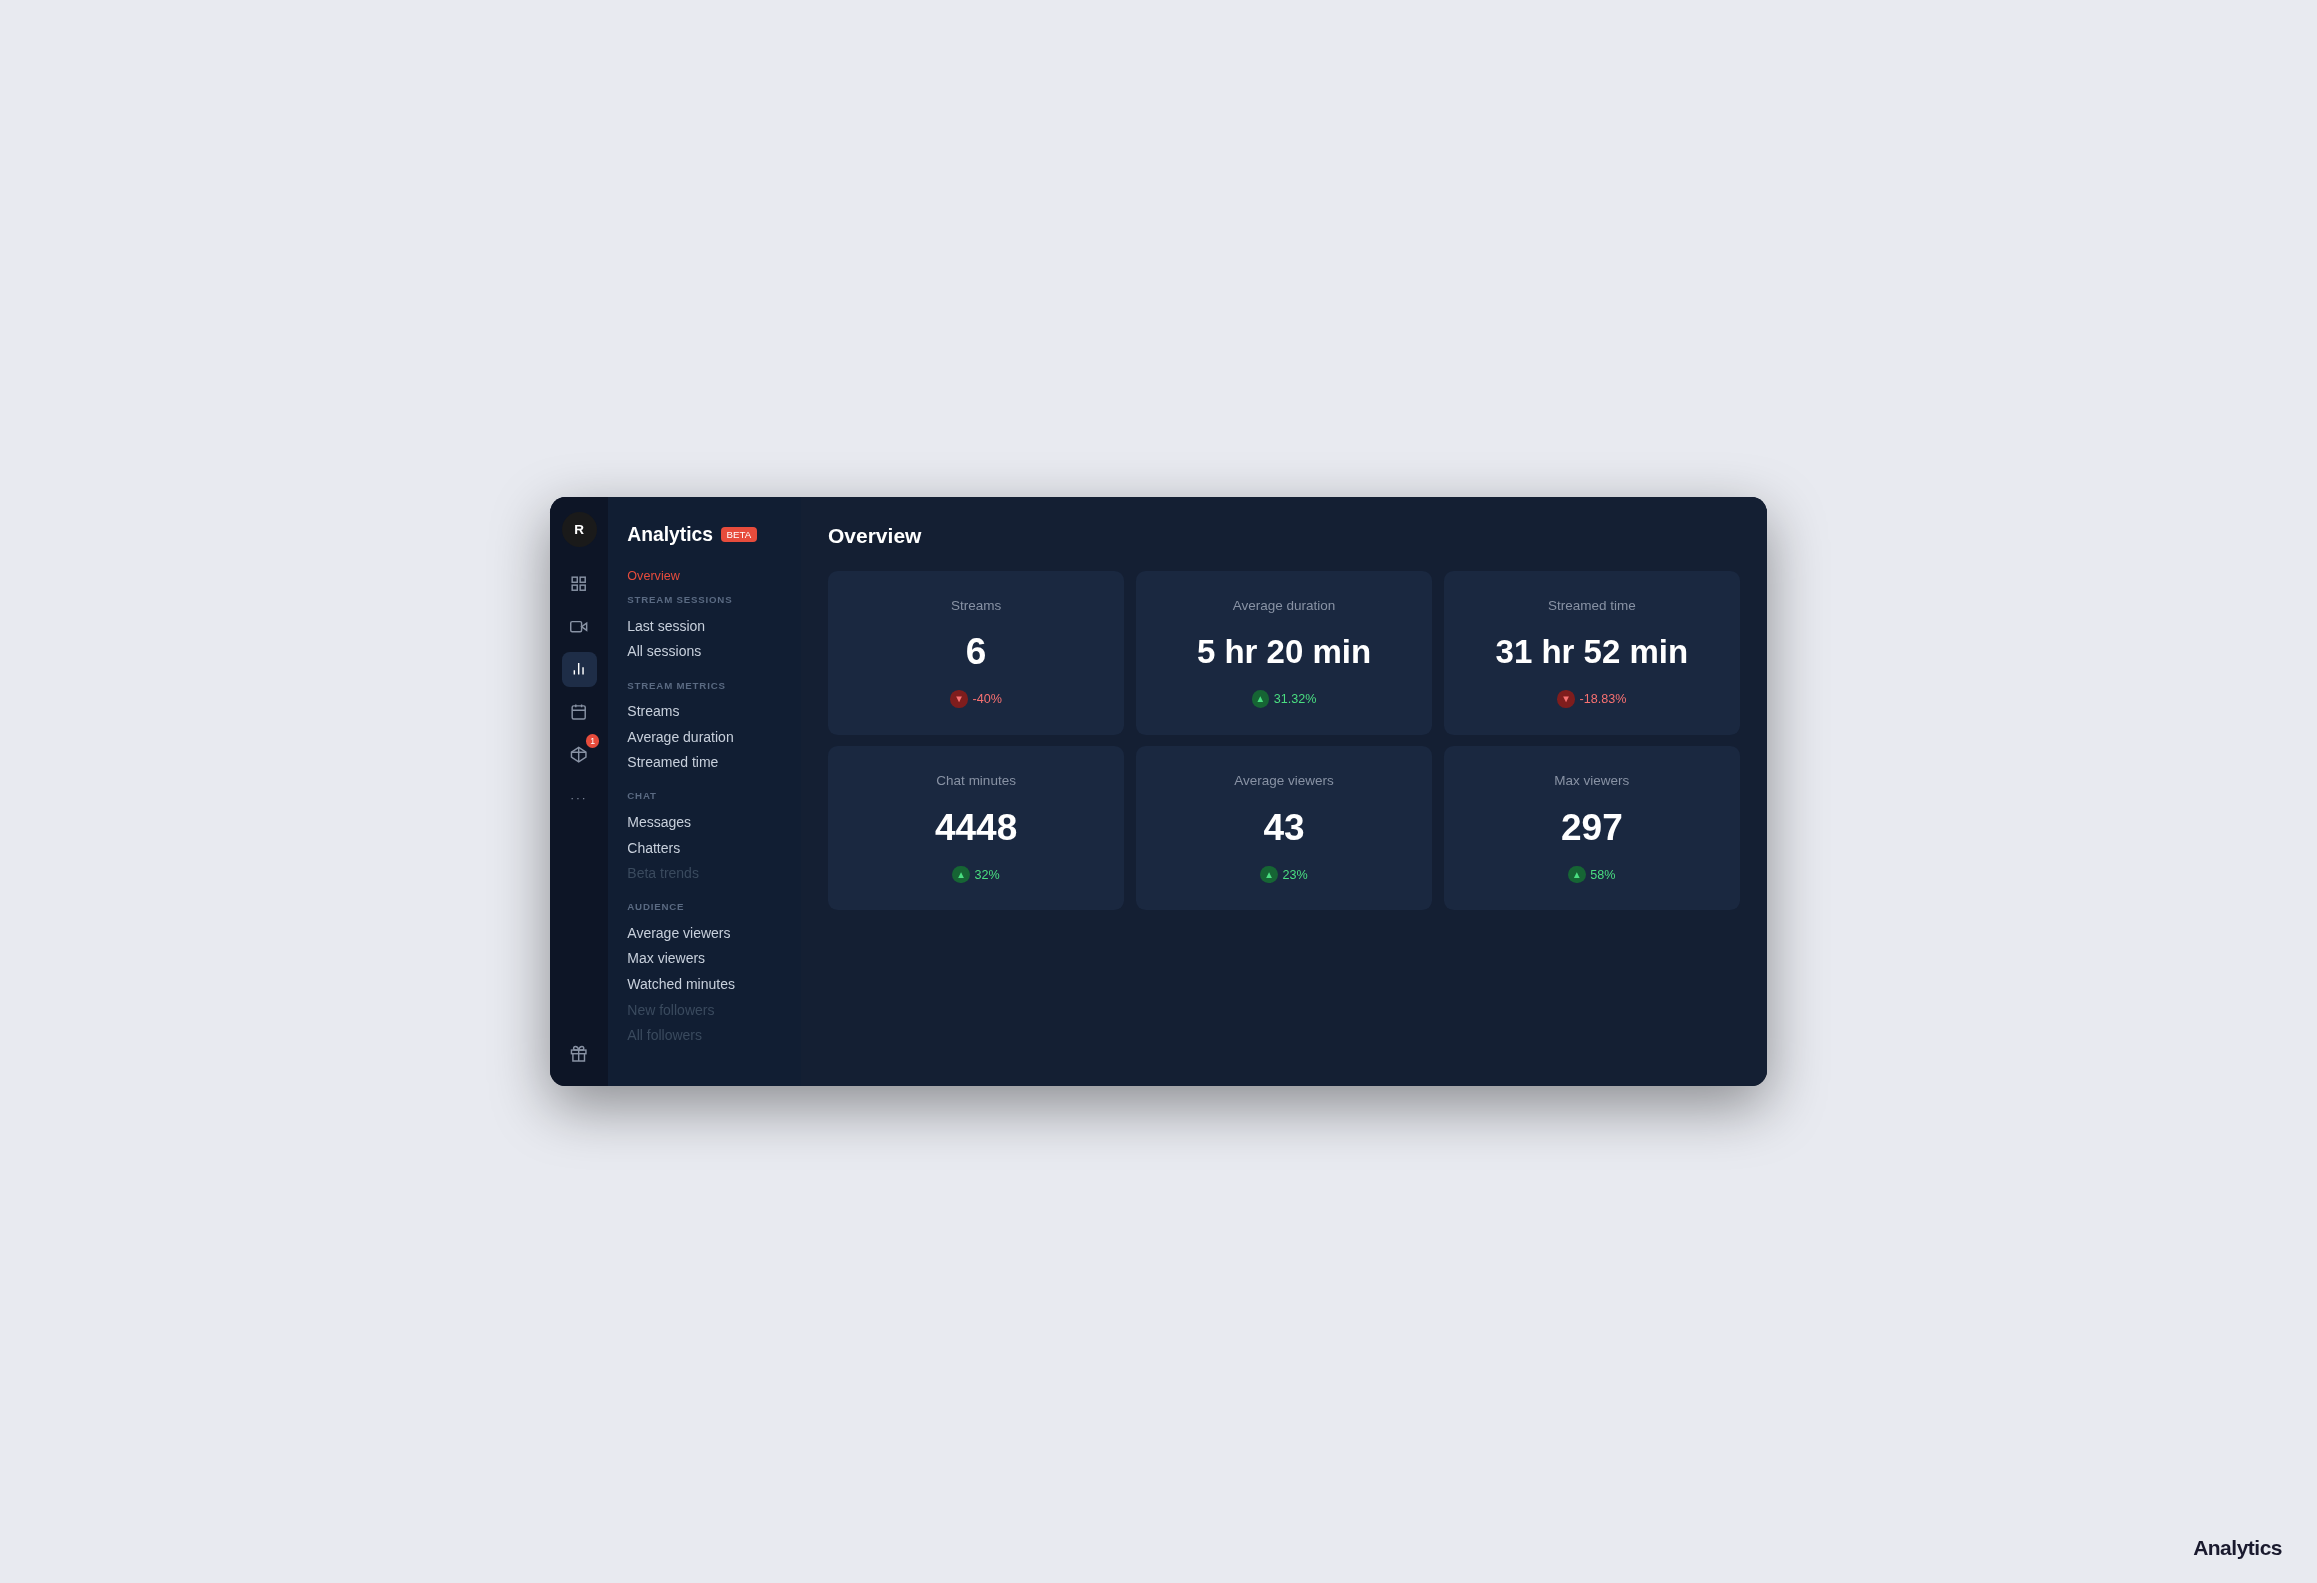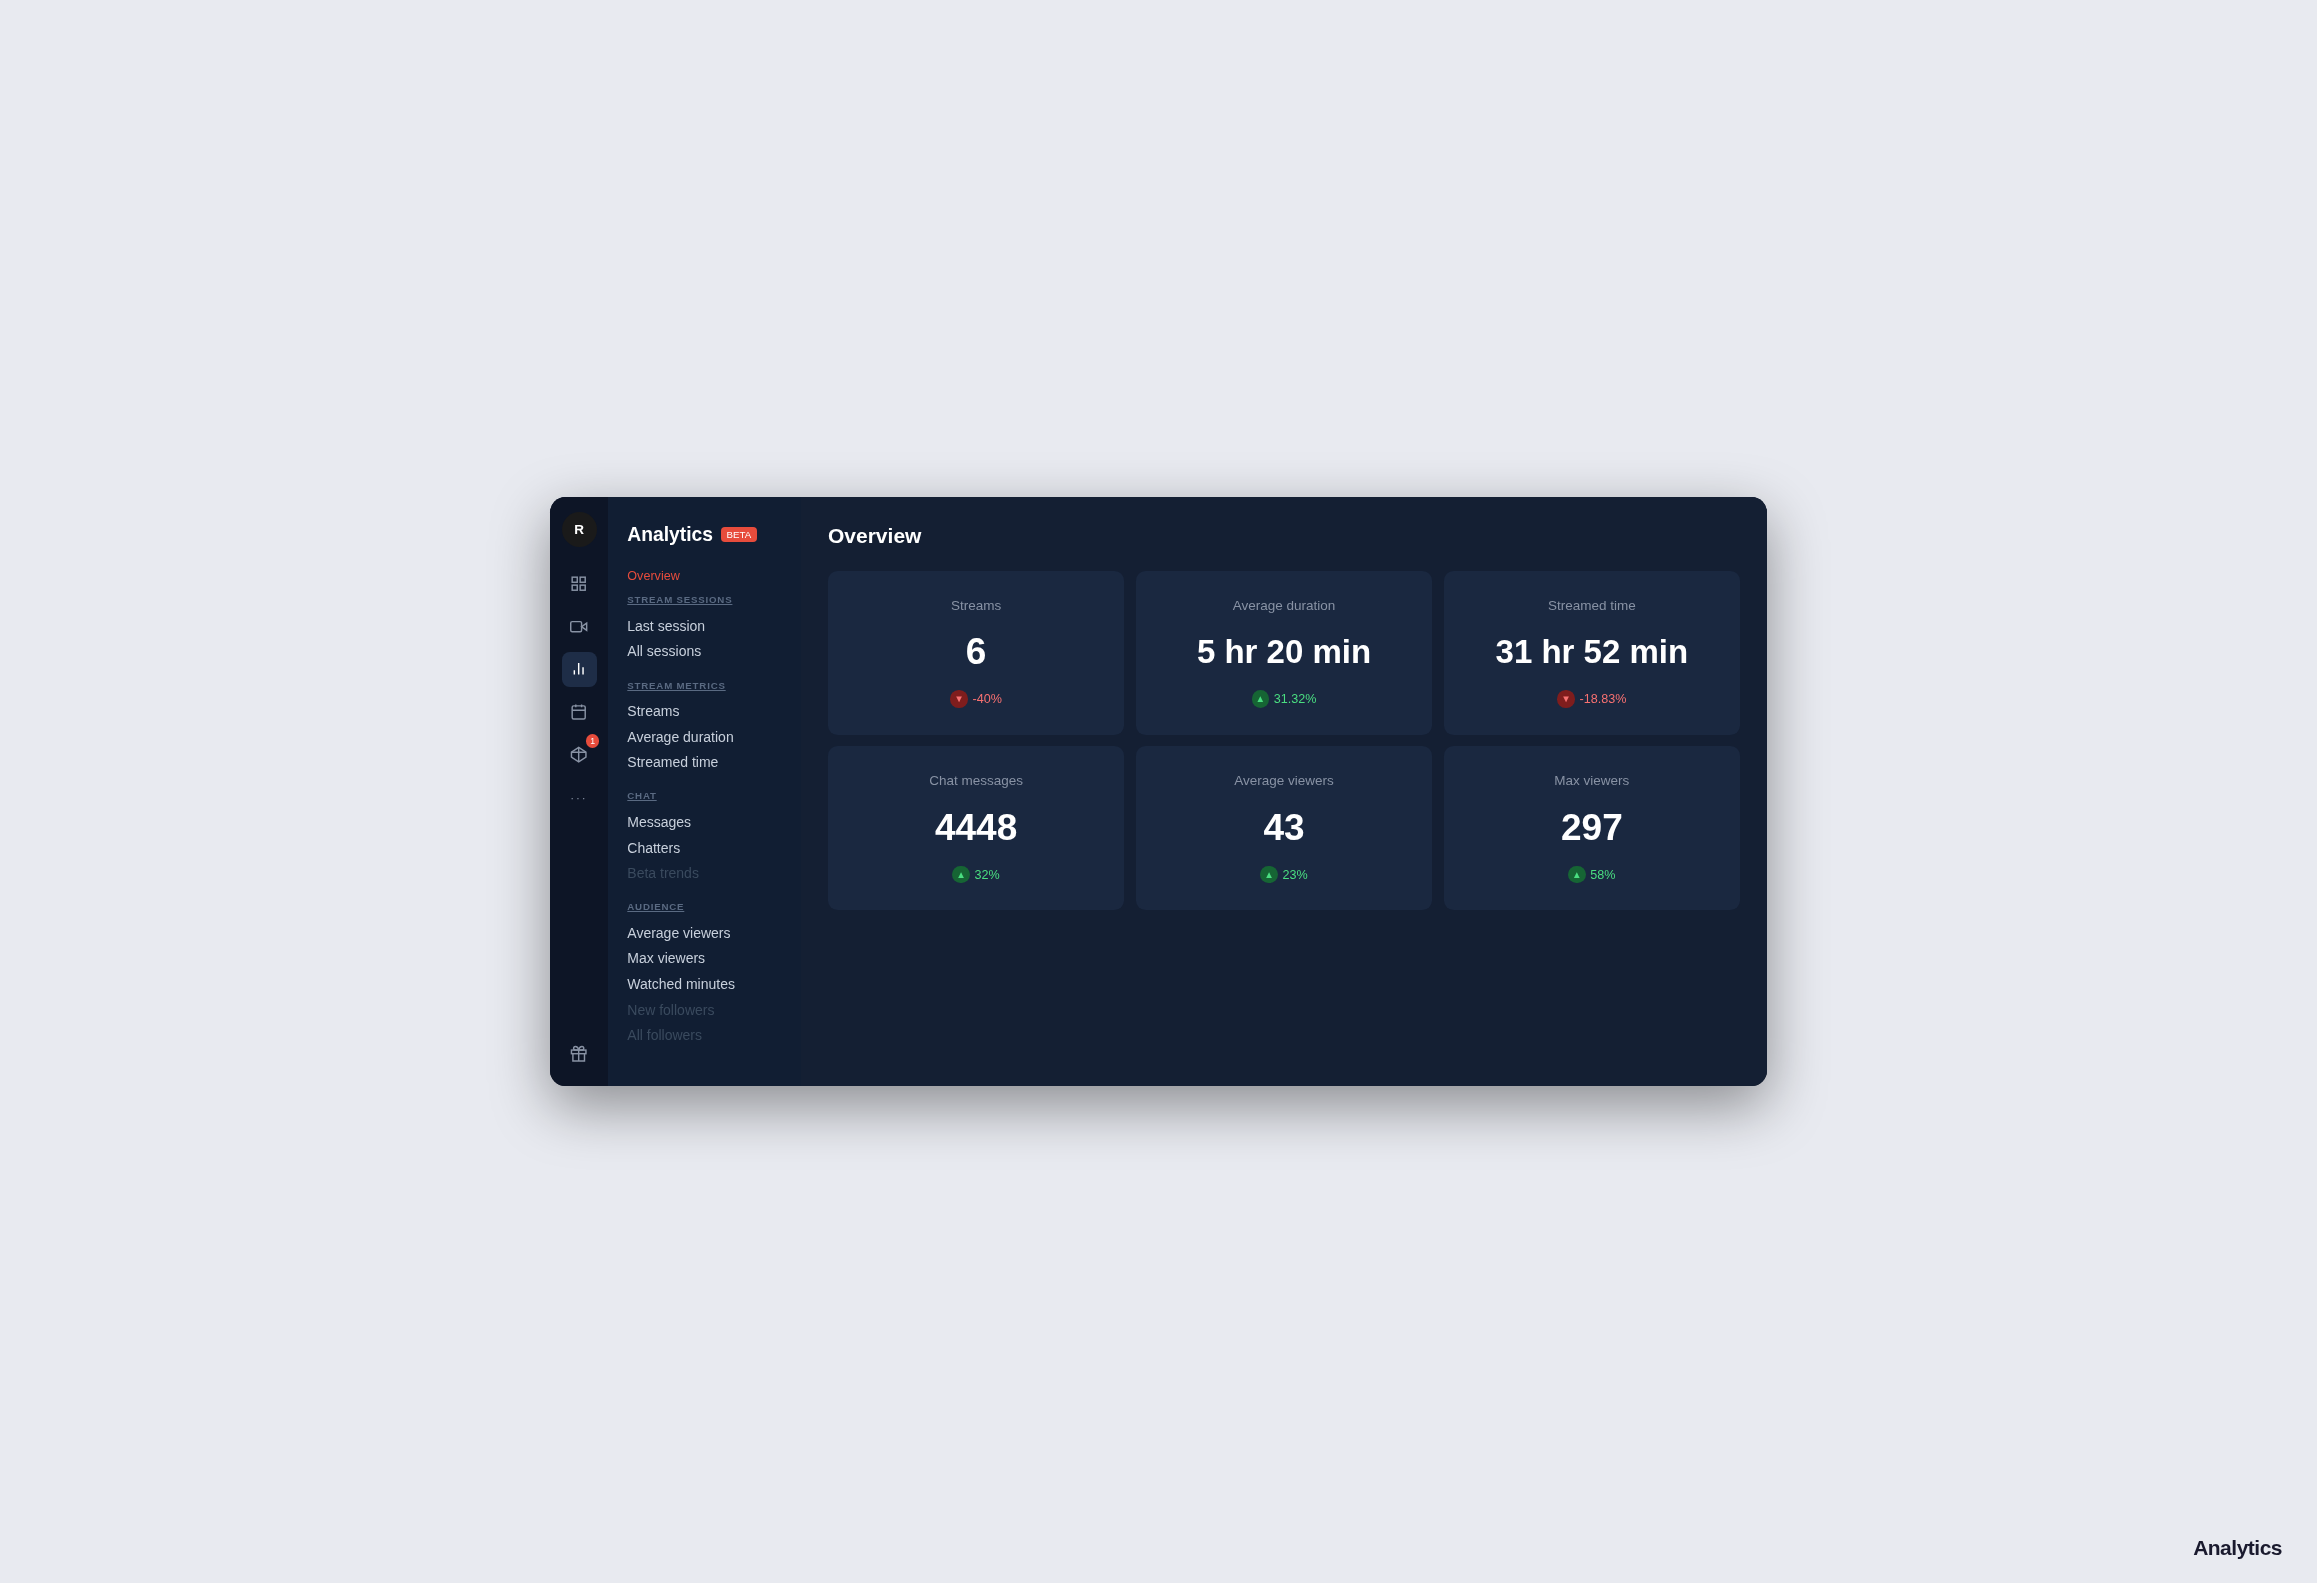--- a/index.html
+++ b/index.html
@@ -115,21 +115,20 @@
       padding: 3.9px 19.3px 11.6px;
       cursor: pointer;
     }
     .nav-section-header {
       color: #5a6a82;
       font-size: 9.7px;
       font-weight: 700;
       letter-spacing: 0.8px;
       text-transform: uppercase;
       margin-bottom: 7.7px;
-      text-decoration: underline;
     }
     .nav-item {
       color: #c8d0dc;
       font-size: 14px;
       padding: 4.8px 0;
       cursor: pointer;
     }
     .nav-item.disabled {
       color: #3a4a5e;
       cursor: default;
@@ -333,21 +332,21 @@
       <div class="metric-card">
         <div class="metric-label">Streamed time</div>
         <div class="metric-value large">31 hr 52 min</div>
         <div class="metric-change negative">
           <span class="arrow-icon">▼</span>
           <span>-18.83%</span>
         </div>
       </div>
 
       <div class="metric-card">
-        <div class="metric-label">Chat messages</div>
+        <div class="metric-label">Chat minutes</div>
         <div class="metric-value">4448</div>
         <div class="metric-change positive">
           <span class="arrow-icon">▲</span>
           <span>32%</span>
         </div>
       </div>
 
       <div class="metric-card">
         <div class="metric-label">Average viewers</div>
         <div class="metric-value">43</div>

